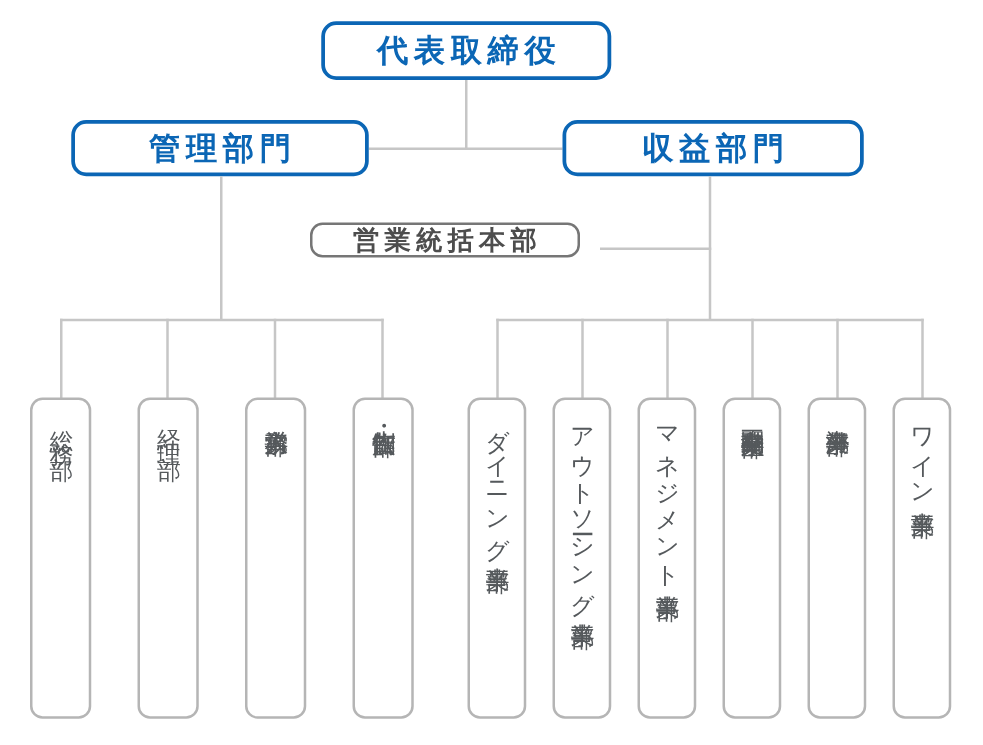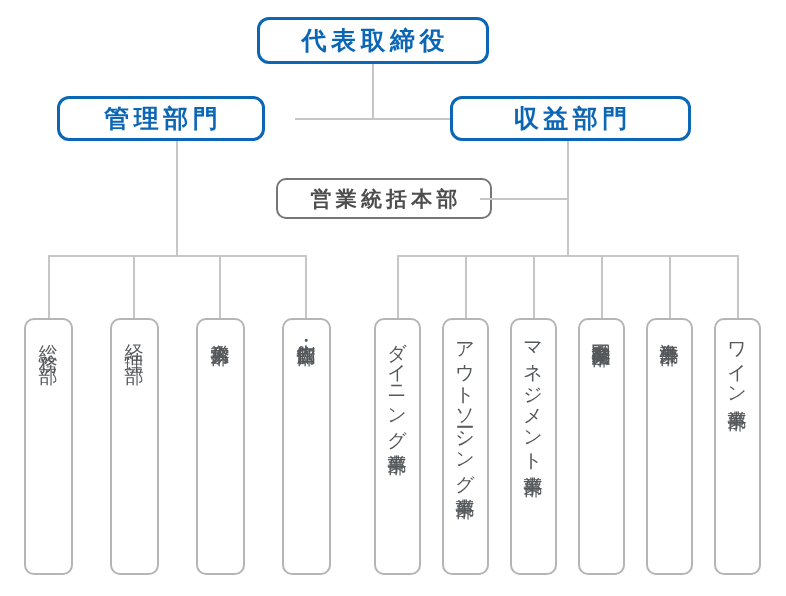--- a/index.html
+++ b/index.html
@@ -81,23 +81,23 @@
     white-space: nowrap;
   }
   .node.leaf .label.spaced {
     letter-spacing: 0.55em;
   }
   .node.leaf .label.tight {
     letter-spacing: 0.02em;
   }
 
   #node-ceo      { left: 257px; top: 17px;  width: 232px; height: 47px;  font-size: 25px; }
-  #node-admin    { left: 57px;  top: 96px;  width: 208px; height: 45px;  font-size: 25px; }
+  #node-admin    { left: 57px;  top: 96px;  width: 238px; height: 45px;  font-size: 25px; }
   #node-revenue  { left: 450px; top: 96px;  width: 241px; height: 45px;  font-size: 25px; }
-  #node-sales-hq { left: 276px; top: 178px; width: 216px; height: 41px; }
+  #node-sales-hq { left: 248px; top: 178px; width: 216px; height: 28px; }
 </style>
 </head>
 <body>
 
 <div id="chart-root">
 
   <div class="node blue" id="node-ceo">
     <span class="label">代表取締役</span>
   </div>
 

